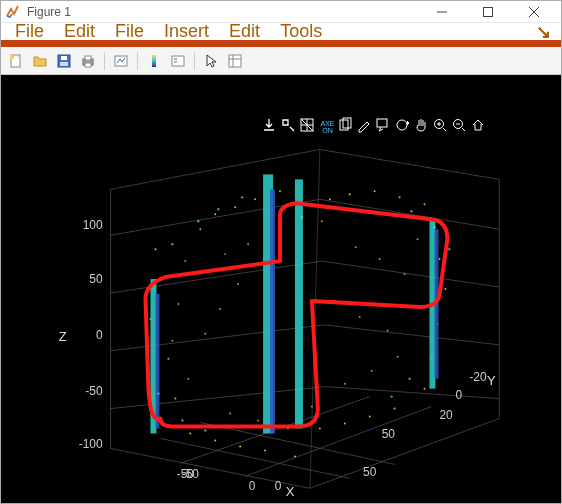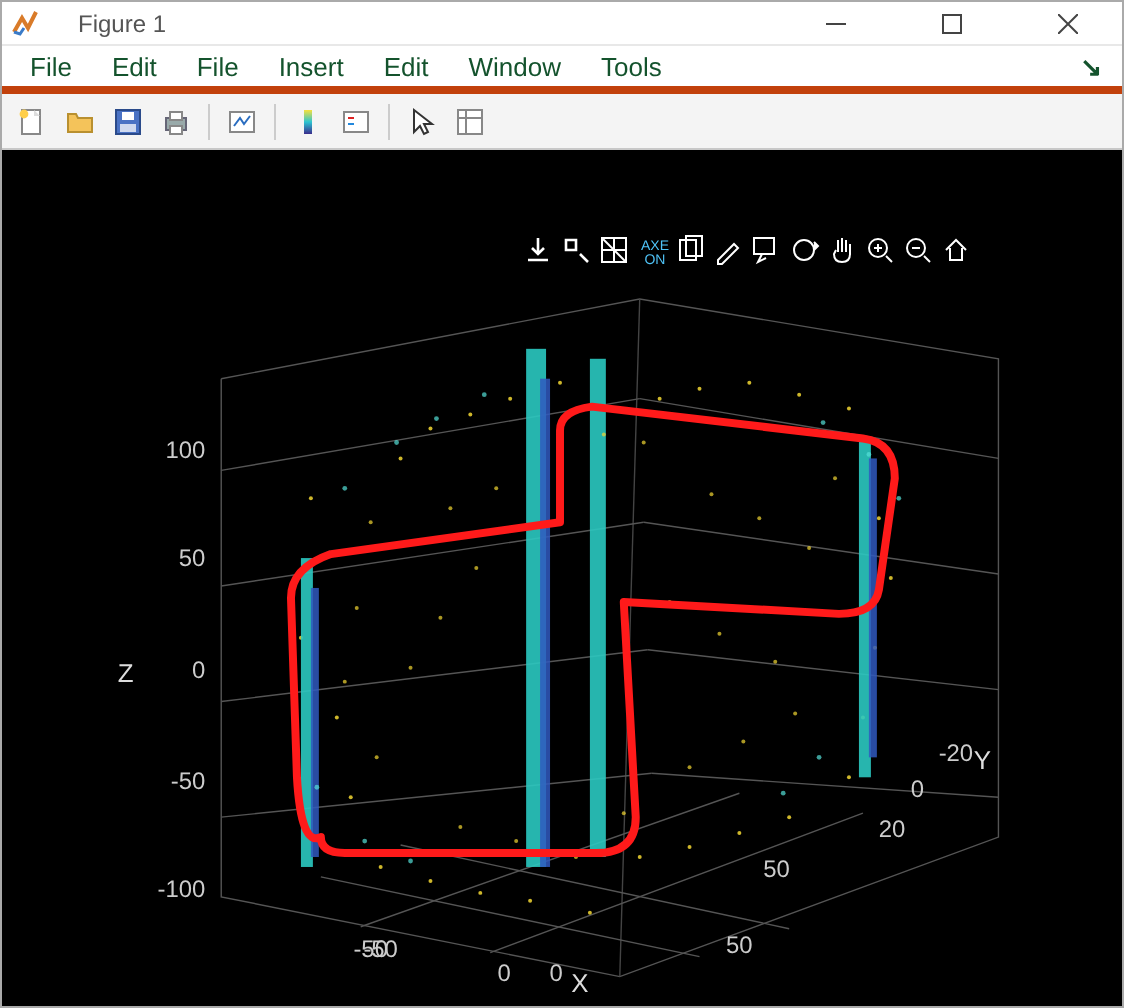--- a/index.html
+++ b/index.html
@@ -11,36 +11,35 @@
     border: 1px solid #aaa;
     display: flex; flex-direction: column;
     overflow: hidden;
   }
   
   .titlebar {
     height: 22px; background: #fff;
     display: flex; align-items: center;
     padding: 0 4px; color: #555;
     border-bottom: 1px solid #e8e8e8;
-    gap: 12px;
   }
   .titlebar .logo { width: 16px; height: 16px; margin-right: 6px; }
   .titlebar .spacer { flex: 1; }
   .titlebar .winbtn {
     width: 46px; height: 30px;
     display: flex; align-items: center; justify-content: center;
     color: #444;
   }
   
   .menubar {
     height: 24px; background: #fff;
     display: flex; align-items: center;
     padding: 0 4px;
-    border-bottom: 4px solid #c2410c;
-    font-size: 13px; color: #14532d;
+    border-bottom: 7px solid #c2410c;
+    font-size: 18px; color: #a16207;
   }
   .menubar .menuitem {
     padding: 3px 10px;
   }
   .menubar .tearoff {
     margin-left: auto; font-weight: bold; padding: 0 6px;
   }
   
   .toolbar {
     height: 28px; background: #f4f4f4;
@@ -105,21 +104,20 @@
       </svg>
   </div>
 </div>
 
 <div class="menubar">
   <div class="menuitem">File</div>
   <div class="menuitem">Edit</div>
   <div class="menuitem">File</div>
   <div class="menuitem">Insert</div>
   <div class="menuitem">Edit</div>
-  <div class="menuitem">Window</div>
   <div class="menuitem">Tools</div>
   <div class="tearoff">↘</div>
 </div>
 
 <div class="toolbar">
   <div class="tb-btn">
     <svg width="16" height="16">
         <rect x="3" y="2" width="9" height="12" fill="#fff" stroke="#888"></rect>
         <path d="M9 2 l3 3 h-3 z" fill="#ddd"></path>
         <circle cx="4" cy="4" r="2.2" fill="#ffcf4a"></circle>

